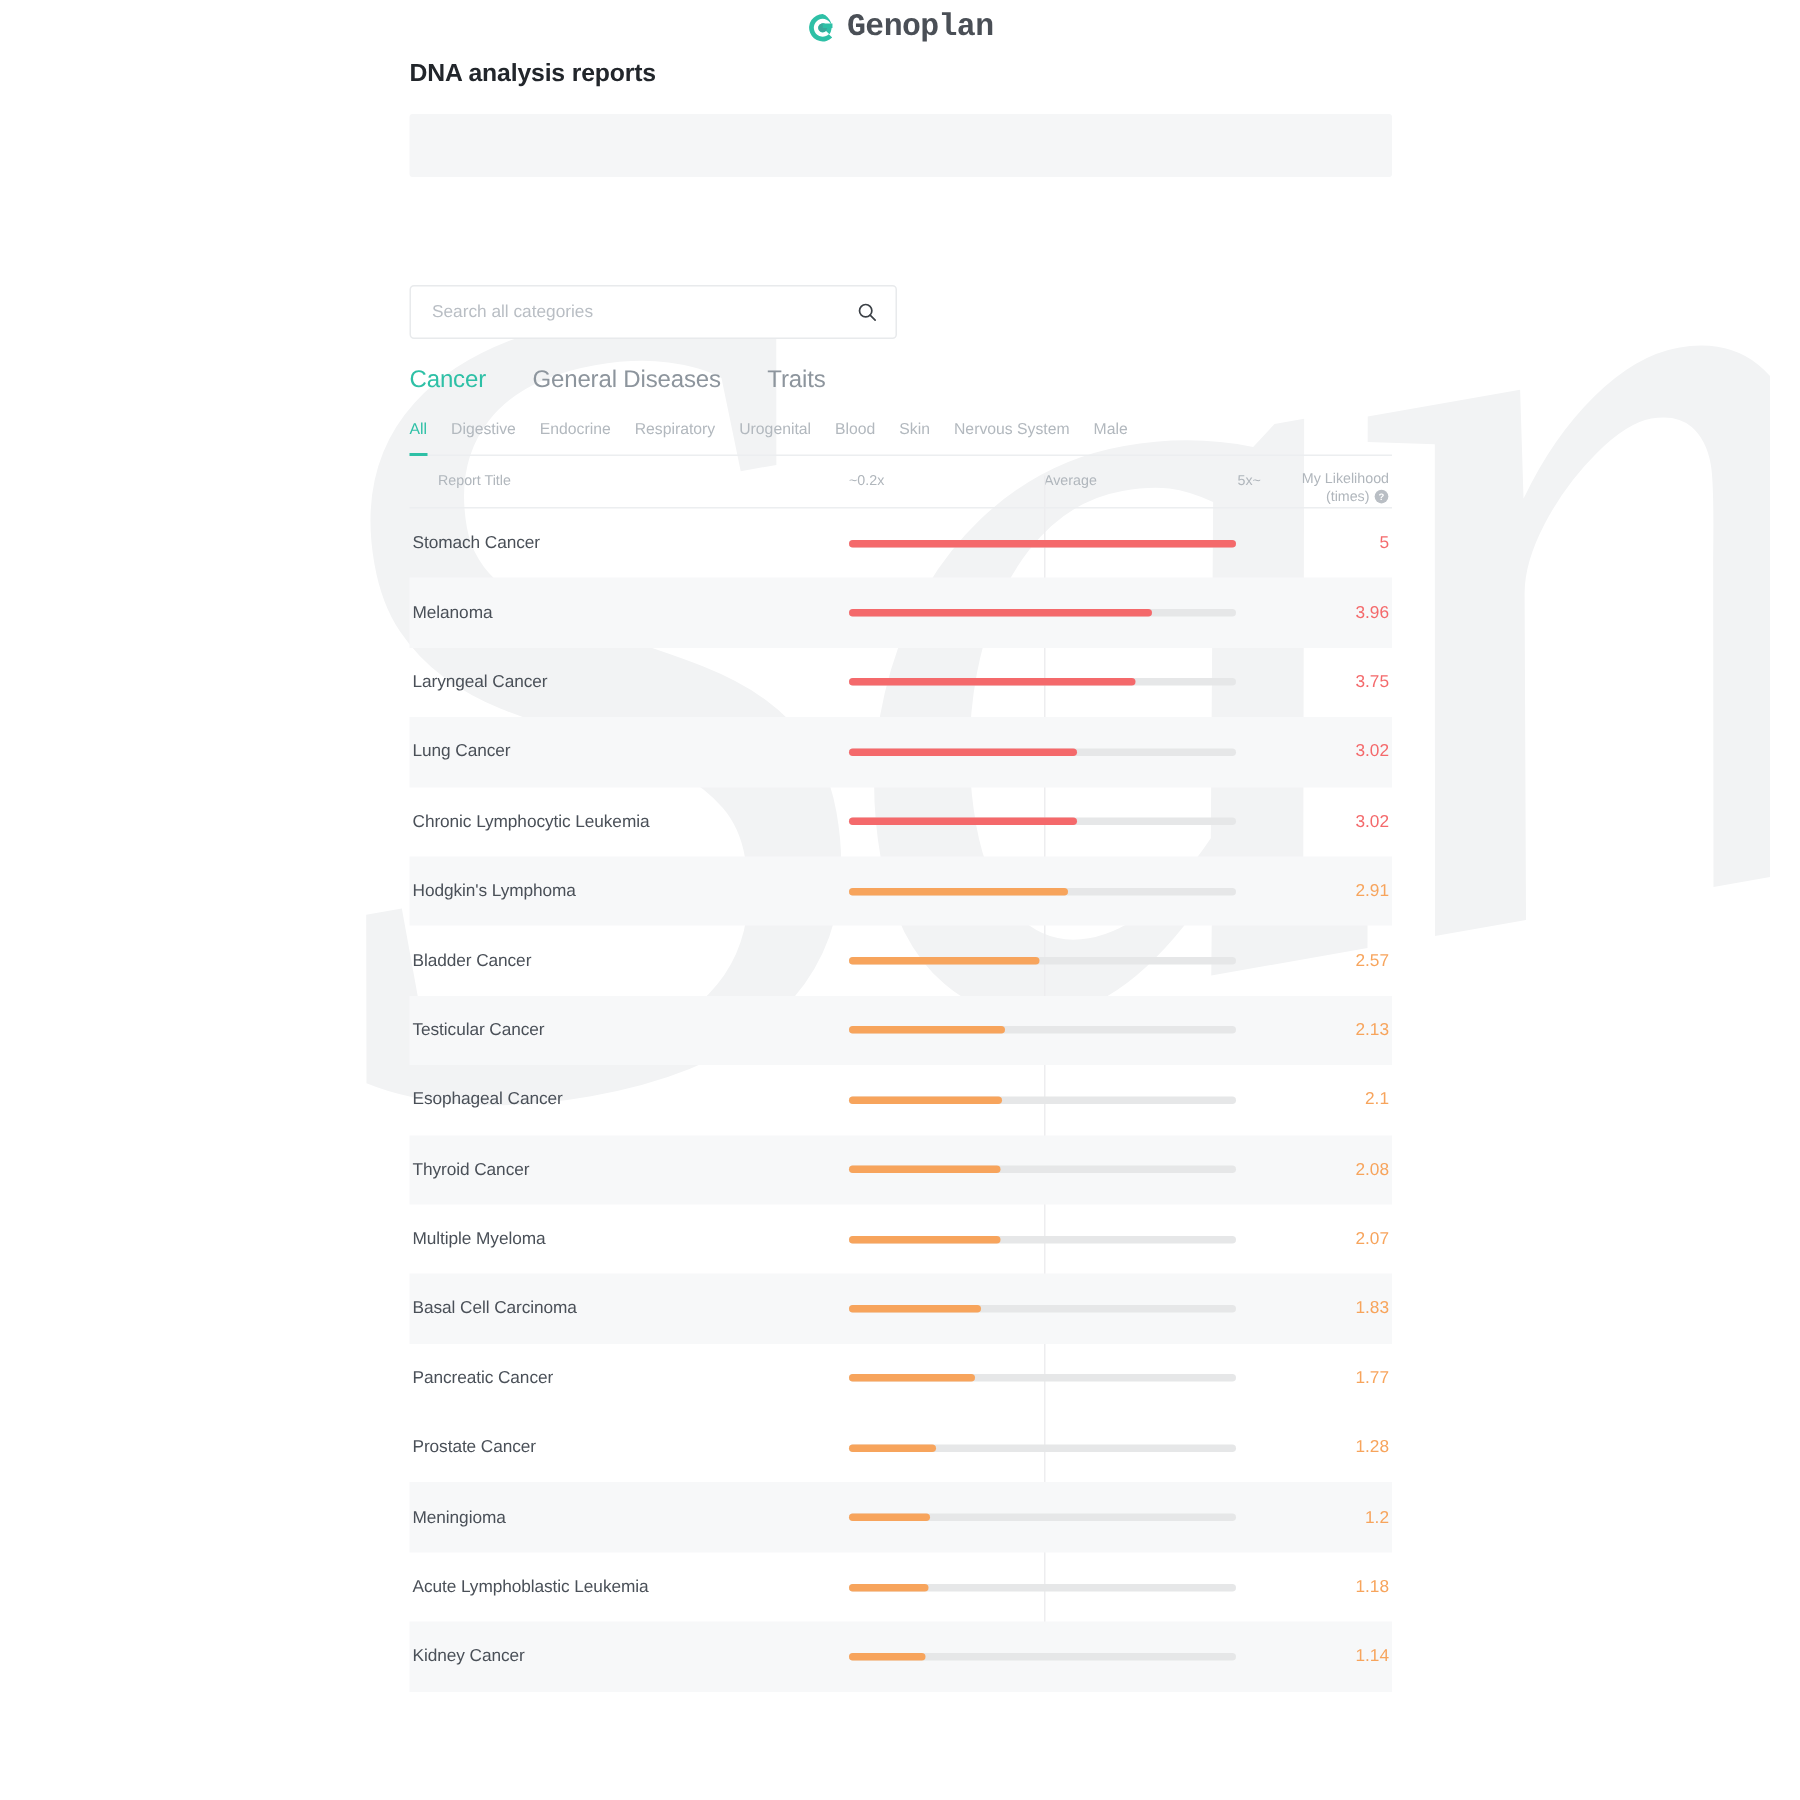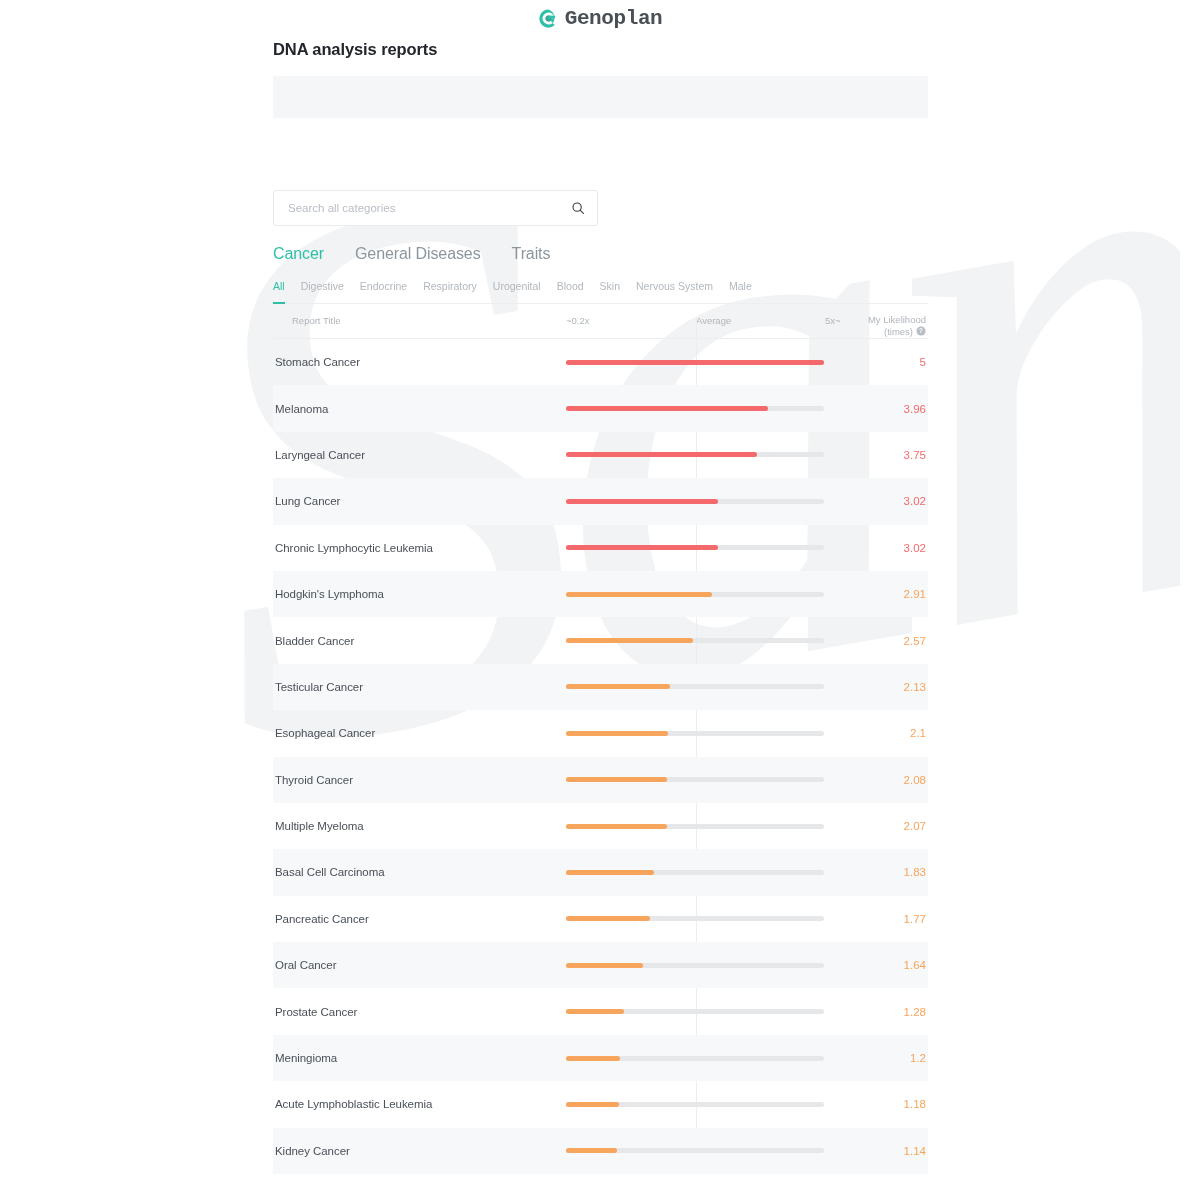--- a/index.html
+++ b/index.html
@@ -356,28 +356,20 @@
             <span class="row-value" style="color: rgb(247, 164, 92);">1.83</span>
           </div>
           <div class="row">
             <span class="row-title">Pancreatic Cancer</span>
             <div class="bar-area">
               <div class="bar-track"></div>
               <div class="bar-fill" style="width: 84.3875px; background: rgb(247, 164, 92);"></div>
             </div>
             <span class="row-value" style="color: rgb(247, 164, 92);">1.77</span>
           </div>
-          <div class="row alt">
-            <span class="row-title">Oral Cancer</span>
-            <div class="bar-area">
-              <div class="bar-track"></div>
-              <div class="bar-fill" style="width: 77.4px; background: rgb(247, 164, 92);"></div>
-            </div>
-            <span class="row-value" style="color: rgb(247, 164, 92);">1.64</span>
-          </div>
           <div class="row">
             <span class="row-title">Prostate Cancer</span>
             <div class="bar-area">
               <div class="bar-track"></div>
               <div class="bar-fill" style="width: 58.05px; background: rgb(247, 164, 92);"></div>
             </div>
             <span class="row-value" style="color: rgb(247, 164, 92);">1.28</span>
           </div>
           <div class="row alt">
             <span class="row-title">Meningioma</span>

